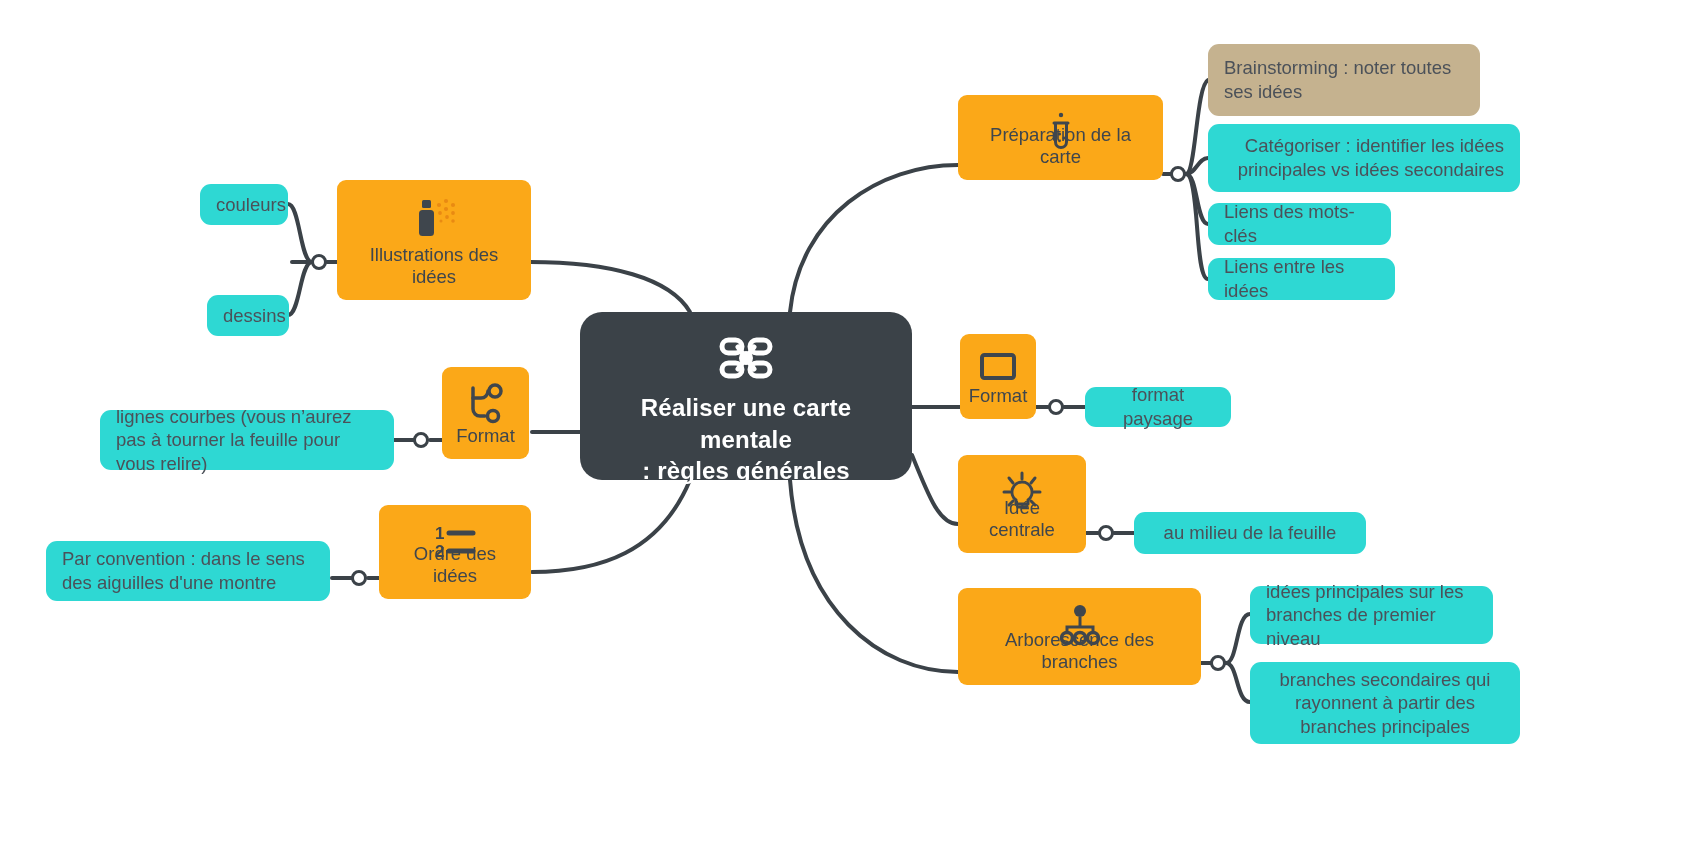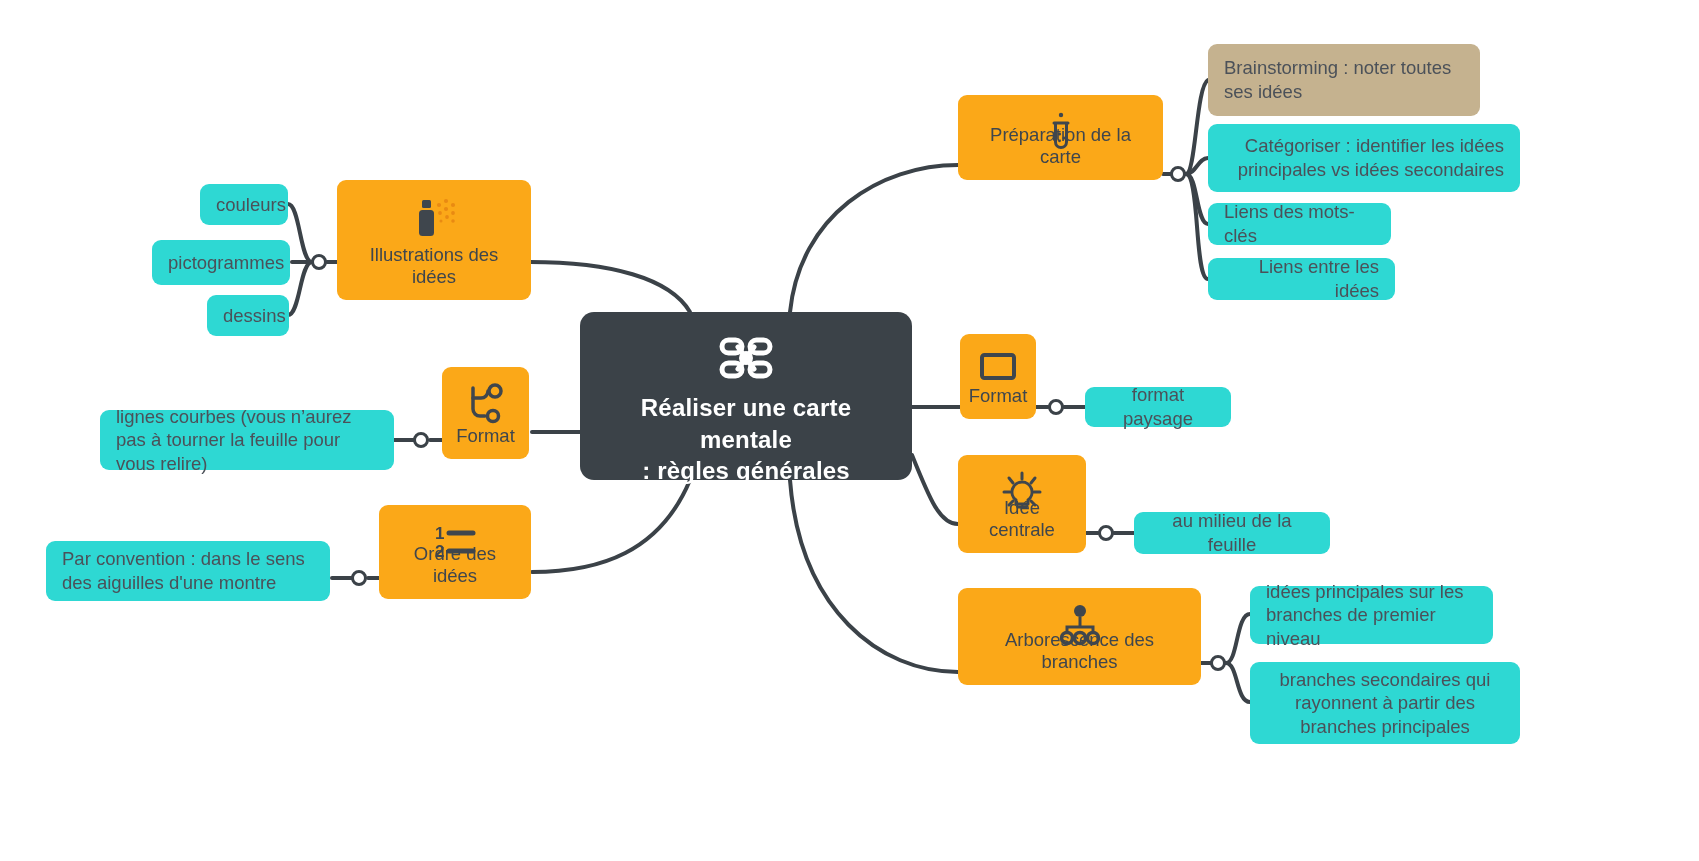--- a/index.html
+++ b/index.html
@@ -29,21 +29,21 @@
     position: absolute;
     box-sizing: border-box;
     border-radius: 9px;
     display: flex;
     flex-direction: column;
     justify-content: center;
   }
   
   .central {
     background: #3b4248;
-    border-radius: 14px;
+    border-radius: 22px;
     align-items: center;
     justify-content: flex-start;
     padding-top: 20px;
   }
   .central .label {
     color: #ffffff;
     font-size: 24px;
     font-weight: bold;
     line-height: 1.32;
     text-align: center;
@@ -71,20 +71,21 @@
     left: 0;
     right: 0;
     display: flex;
     justify-content: center;
   }
   
   .leaf {
     background: #2ed8d3;
     justify-content: center;
     padding: 9px 16px;
+    border-radius: 11px;
   }
   .leaf.tan {
     background: #c5b28f;
   }
   .leaf .label {
     color: #4b5159;
     font-size: 18.5px;
     line-height: 1.28;
   }
   .leaf.center .label {
@@ -193,21 +194,21 @@
 
   <div class="node leaf tan" style="left:1208px; top:44px; width:272px; height:72px;">
     <span class="label">Brainstorming : noter toutes ses idées</span>
   </div>
   <div class="node leaf" style="left:1208px; top:124px; width:312px; height:68px;text-align:right;">
     <span class="label">Catégoriser : identifier les idées principales vs idées secondaires</span>
   </div>
   <div class="node leaf" style="left:1208px; top:203px; width:183px; height:42px;">
     <span class="label">Liens des mots-clés</span>
   </div>
-  <div class="node leaf" style="left:1208px; top:258px; width:187px; height:42px;text-align:right;">
+  <div class="node leaf" style="left:1208px; top:258px; width:187px; height:42px;">
     <span class="label">Liens entre les idées</span>
   </div>
 
   <div class="node topic" style="left:960px; top:334px; width:76px; height:85px;">
     <span class="iconwrap icon">
       <svg width="40" height="32" viewBox="0 0 40 32">
         <rect x="4" y="5" width="32" height="23" rx="2.5" fill="none" stroke="#3f464d" stroke-width="4"></rect>
       </svg>
     </span>
     <span class="label">Format</span>
@@ -229,21 +230,21 @@
           <line x1="8" y1="34" x2="12" y2="30"></line>
           <line x1="34" y1="34" x2="30" y2="30"></line>
         </g>
         <path d="M21 11 a10 10 0 0 0 -6 18 l0 4 l12 0 l0 -4 a10 10 0 0 0 -6 -18 z" fill="none" stroke="#3f464d" stroke-width="3" stroke-linejoin="round"></path>
         <line x1="17" y1="36" x2="25" y2="36" stroke="#3f464d" stroke-width="3" stroke-linecap="round"></line>
       </svg>
     </span>
     <span class="label">Idée centrale</span>
   </div>
   <div class="dot" style="left:1098px; top:525px;"></div>
-  <div class="node leaf center" style="left:1134px; top:512px; width:196px; height:42px;">
+  <div class="node leaf center" style="left:1134px; top:512px; width:232px; height:42px;">
     <span class="label">au milieu de la feuille</span>
   </div>
 
   <div class="node topic" style="left:958px; top:588px; width:243px; height:97px;">
     <span class="iconwrap icon">
       <svg width="46" height="42" viewBox="0 0 46 42">
         <circle cx="23" cy="7" r="6" fill="#3f464d"></circle>
         <g stroke="#3f464d" stroke-width="3" fill="none">
           <line x1="23" y1="13" x2="23" y2="23"></line>
           <path d="M10 30 L10 23 L36 23 L36 30"></path>
@@ -280,23 +281,20 @@
           <circle cx="31" cy="25" r="1.5"></circle>
         </g>
       </svg>
     </span>
     <span class="label">Illustrations des idées</span>
   </div>
   <div class="dot" style="left:311px; top:254px;"></div>
   <div class="node leaf center" style="left:200px; top:184px; width:88px; height:41px;">
     <span class="label">couleurs</span>
   </div>
-  <div class="node leaf center" style="left:152px; top:240px; width:138px; height:45px;">
-    <span class="label">pictogrammes</span>
-  </div>
   <div class="node leaf center" style="left:207px; top:295px; width:82px; height:41px;">
     <span class="label">dessins</span>
   </div>
 
   <div class="node topic" style="left:442px; top:367px; width:87px; height:92px;">
     <span class="iconwrap icon">
       <svg width="42" height="42" viewBox="0 0 42 42">
         <path d="M8 5 L8 26 a7 7 0 0 0 7 7 L20 33" fill="none" stroke="#3f464d" stroke-width="3.5" stroke-linecap="round"></path>
         <path d="M8 15 L16 15 a7 7 0 0 0 7 -7 L23 8" fill="none" stroke="#3f464d" stroke-width="3.5" stroke-linecap="round"></path>
         <circle cx="30" cy="8" r="6" fill="none" stroke="#3f464d" stroke-width="3.5"></circle>

